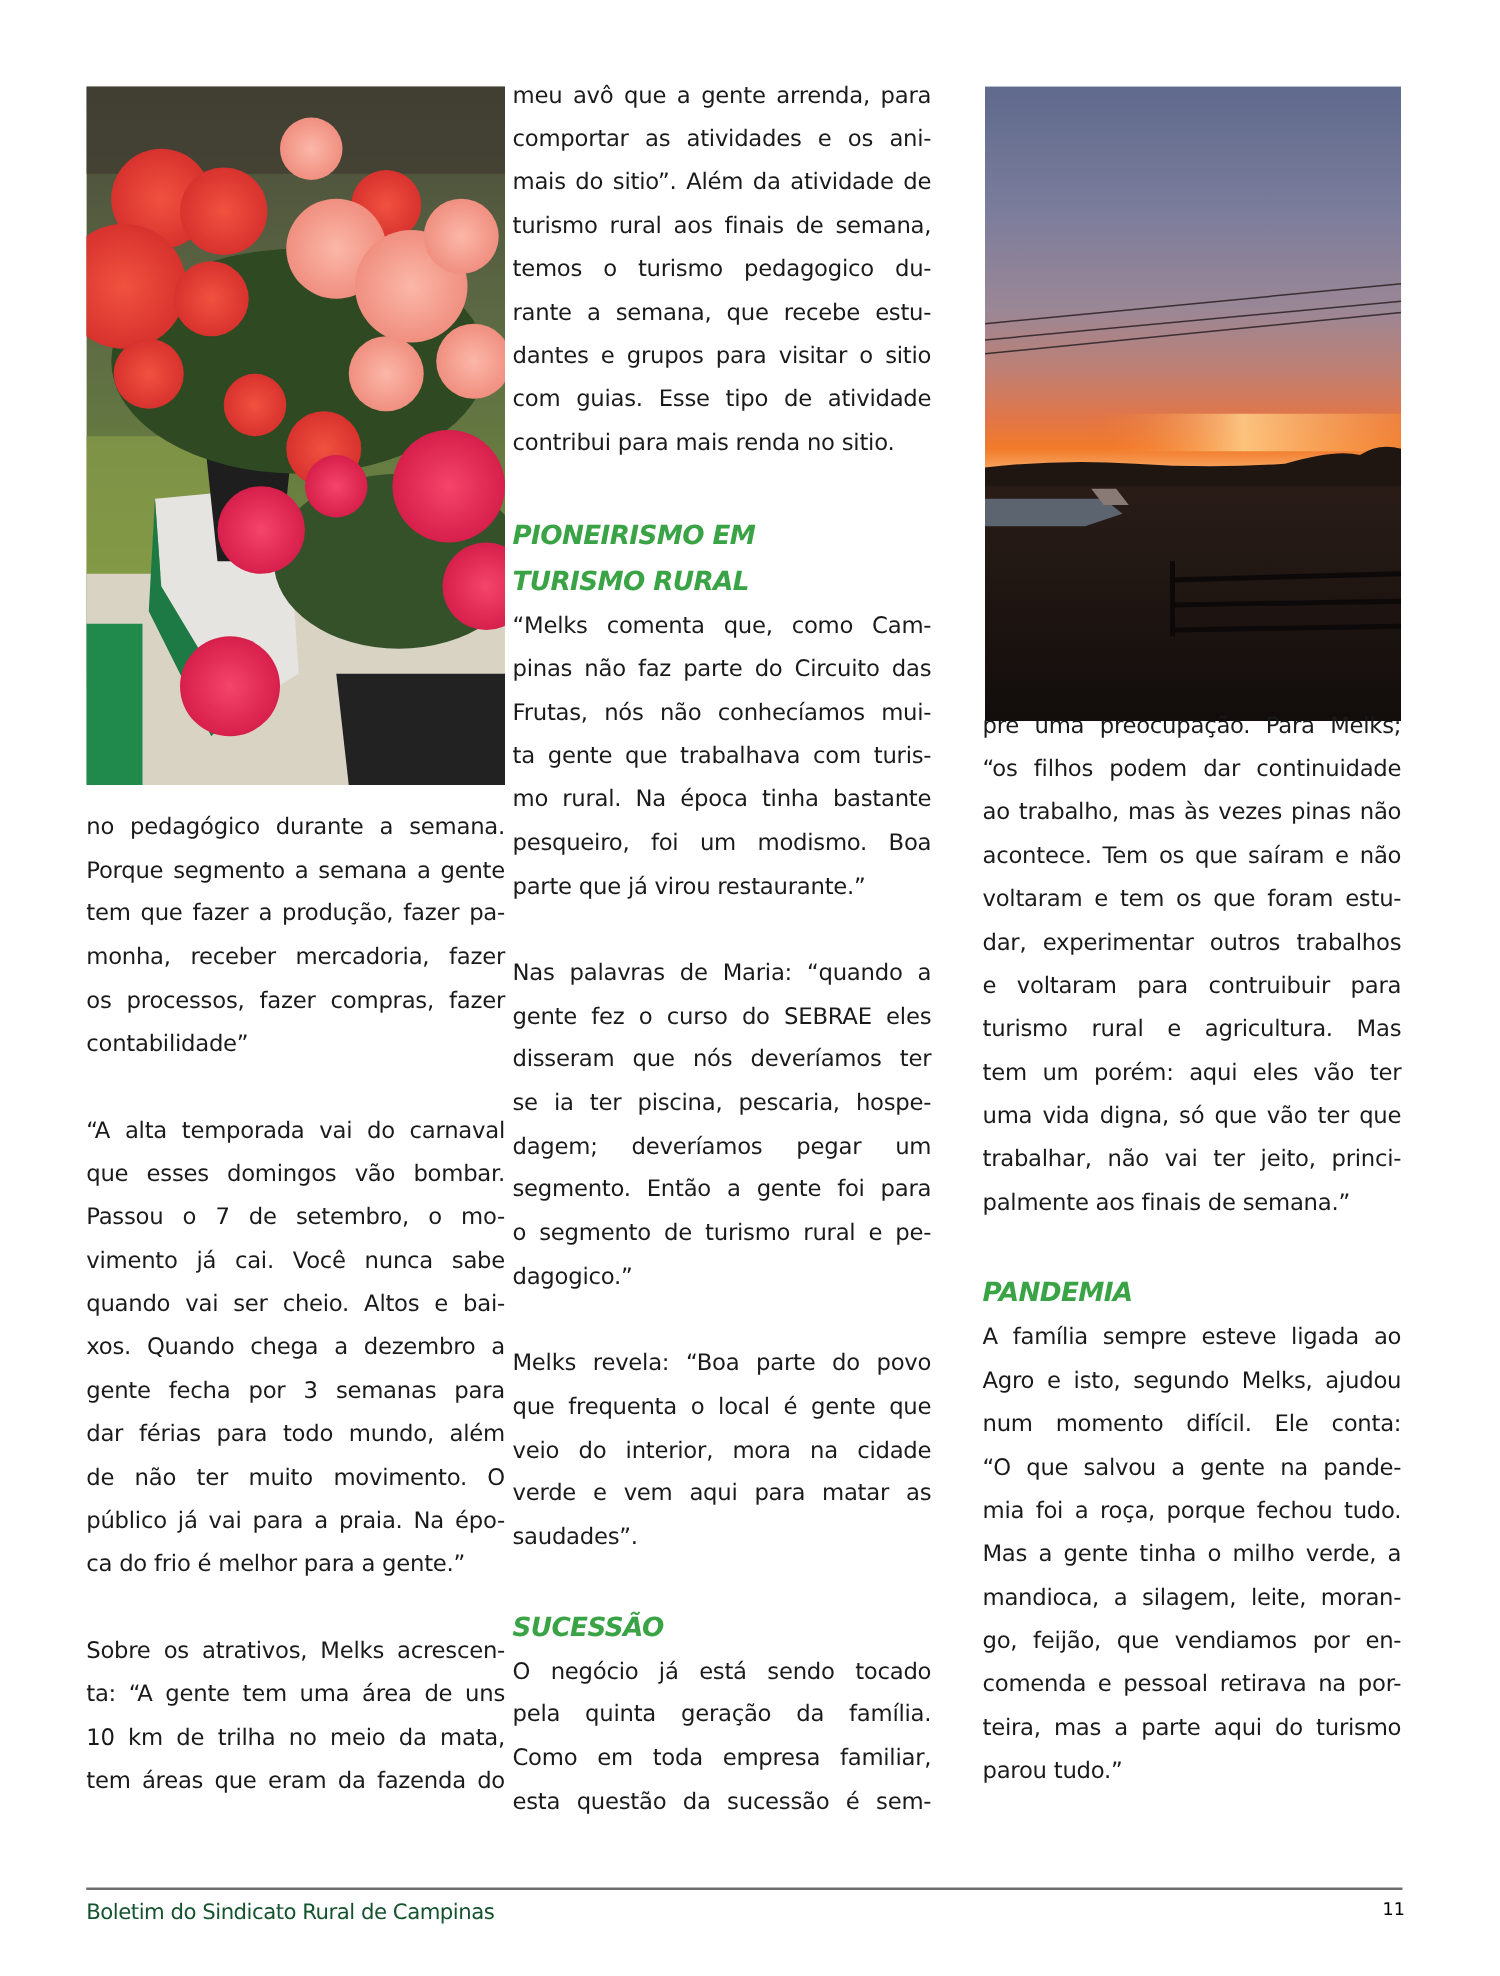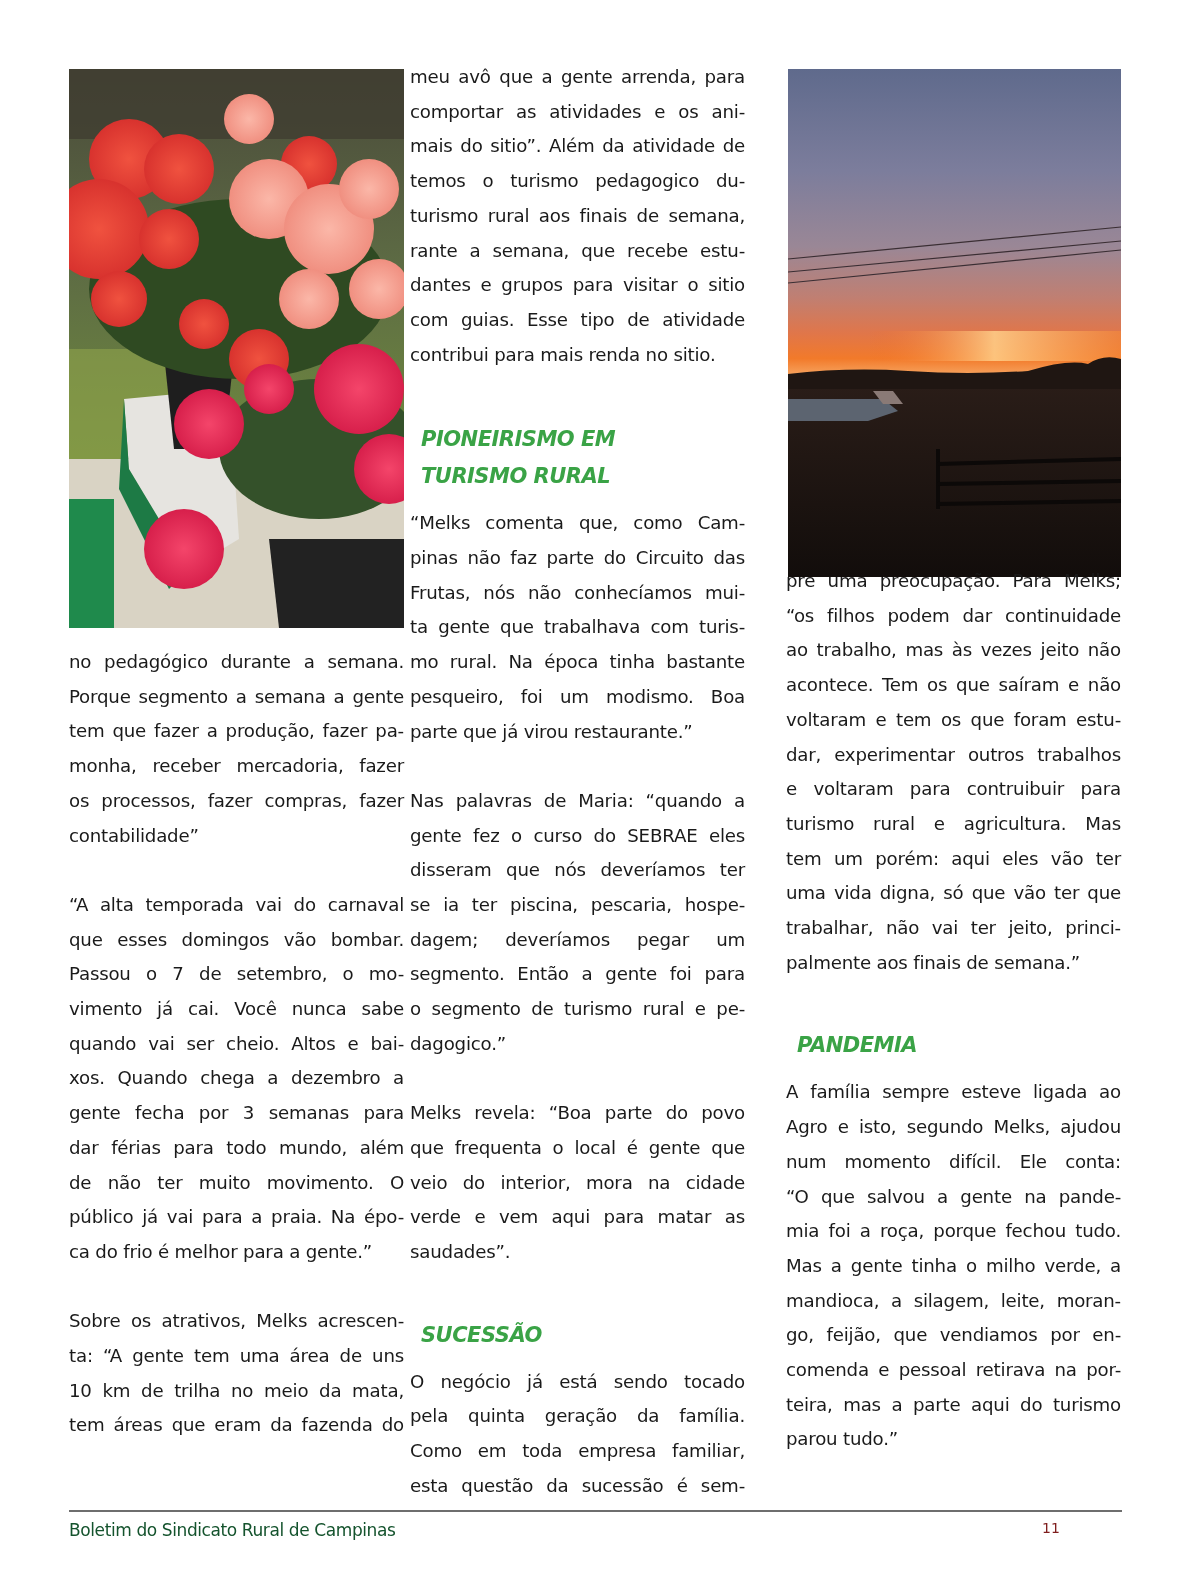--- a/index.html
+++ b/index.html
@@ -4,26 +4,26 @@
 <style>
   html, body { margin: 0; padding: 0; background: #ffffff; }
   body { width: 1200px; height: 1581px; position: relative; overflow: hidden;
          font-family: "DejaVu Sans", sans-serif; color: #1a1a1a; }
   .col { position: absolute; width: 335px; }
   .p { font-size: 18.2px; line-height: 34.7px; text-align: justify; margin: 0;
        letter-spacing: -0.2px; word-spacing: 0px; hyphens: manual; }
   .p .ln { display: block; text-align: justify; text-align-last: justify; white-space: nowrap; }
   .p .ln.last { text-align-last: left; }
   .heading { font-family: "DejaVu Sans", sans-serif; font-weight: bold; font-style: italic;
-             color: #3aa346; font-size: 21px; line-height: 37px; margin: 11px; letter-spacing: -0.5px; }
+             color: #3aa346; font-size: 21px; line-height: 37px; margin: 0; letter-spacing: -0.5px; }
   .photo { position: absolute; overflow: hidden; }
   .footer-rule { position: absolute; left: 69px; top: 1510px; width: 1053px; height: 2px; background: #6e6e6e; }
   .footer-text { position: absolute; left: 69px; top: 1520px; font-size: 17px; color: #14532d; letter-spacing: -0.4px;
                  font-family: "DejaVu Sans", sans-serif; }
-  .page-num { position: absolute; left: 1042px; top: 1520px; font-size: 14px; color: #7f1d1d;
+  .page-num { position: absolute; left: 1106px; top: 1520px; font-size: 14px; color: #000000;
               font-family: "DejaVu Sans", sans-serif; }
 </style>
 </head>
 <body>
 
 <div class="photo" style="left:69px; top:69px; width:335px; height:559px;">
   <svg width="335" height="559" viewBox="0 0 335 559" xmlns="http://www.w3.org/2000/svg">
     <defs>
       <linearGradient id="bgTop" x1="0" y1="0" x2="0" y2="1">
         <stop offset="0" stop-color="#4a4a3a"></stop>
@@ -113,22 +113,22 @@
     <span class="ln">10 km de trilha no meio da mata,</span>
     <span class="ln">tem áreas que eram da fazenda do</span>
   </p>
 </div>
 
 <div class="col" style="left:410px; top:60px;">
   <p class="p">
     <span class="ln">meu avô que a gente arrenda, para</span>
     <span class="ln">comportar as atividades e os ani-</span>
     <span class="ln">mais do sitio”. Além da atividade de</span>
+    <span class="ln">turismo rural aos finais de semana,</span>
     <span class="ln">temos o turismo pedagogico du-</span>
-    <span class="ln">turismo rural aos finais de semana,</span>
     <span class="ln">rante a semana, que recebe estu-</span>
     <span class="ln">dantes e grupos para visitar o sitio</span>
     <span class="ln">com guias. Esse tipo de atividade</span>
     <span class="ln last">contribui para mais renda no sitio.</span>
   </p>
   <div style="height:38px"></div>
   <h2 class="heading">
     <span style="display:block">PIONEIRISMO EM</span>
     <span style="display:block">TURISMO RURAL</span>
   </h2>
@@ -208,21 +208,21 @@
       <line x1="150" y1="415" x2="333" y2="412"></line>
       <line x1="150" y1="435" x2="333" y2="432"></line>
     </g>
   </svg>
 </div>
 
 <div class="col" style="left:786px; top:564px;">
   <p class="p">
     <span class="ln">pre uma preocupação. Para Melks;</span>
     <span class="ln">“os filhos podem dar continuidade</span>
-    <span class="ln">ao trabalho, mas às vezes jeito não</span>
+    <span class="ln">ao trabalho, mas às vezes pinas não</span>
     <span class="ln">acontece. Tem os que saíram e não</span>
     <span class="ln">voltaram e tem os que foram estu-</span>
     <span class="ln">dar, experimentar outros trabalhos</span>
     <span class="ln">e voltaram para contruibuir para</span>
     <span class="ln">turismo rural e agricultura. Mas</span>
     <span class="ln">tem um porém: aqui eles vão ter</span>
     <span class="ln">uma vida digna, só que vão ter que</span>
     <span class="ln">trabalhar, não vai ter jeito, princi-</span>
     <span class="ln last">palmente aos finais de semana.”</span>
   </p>

